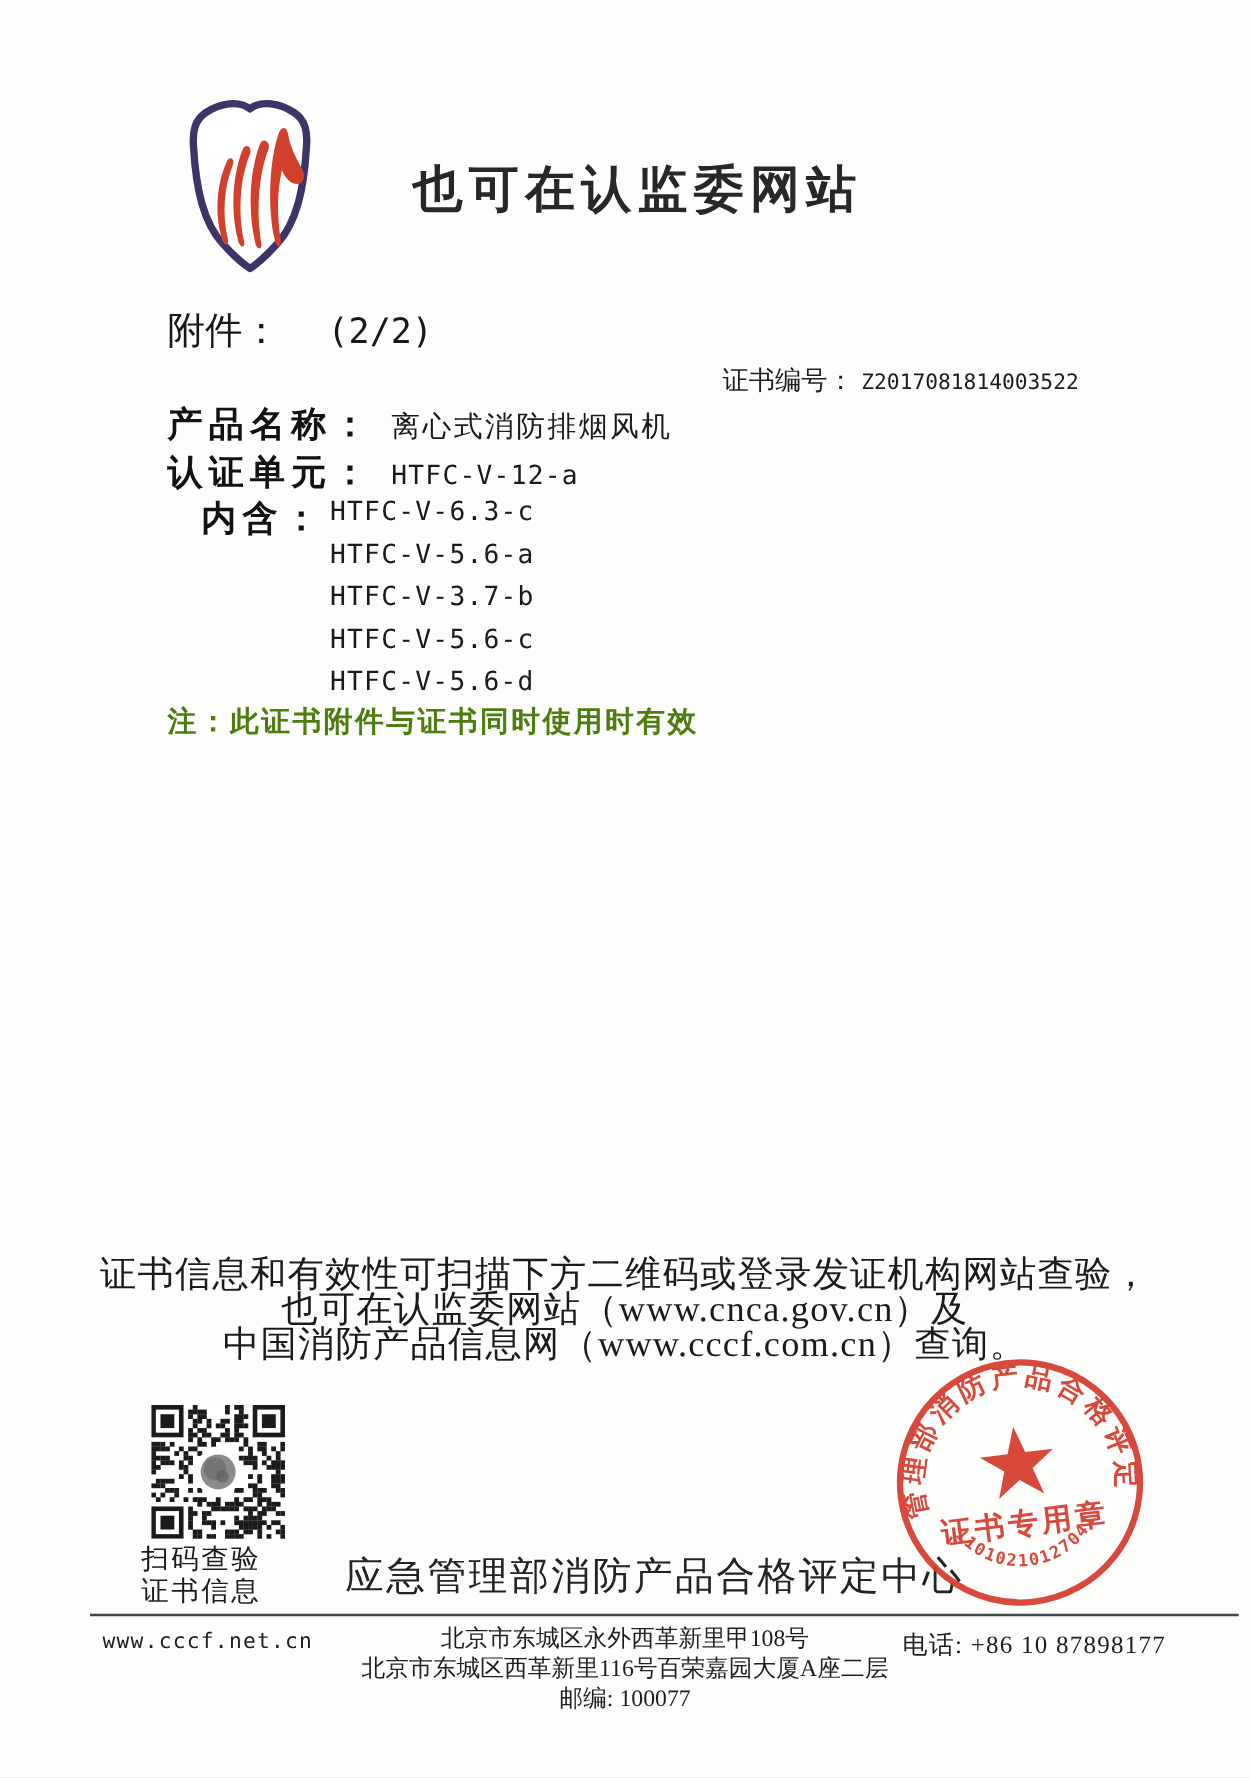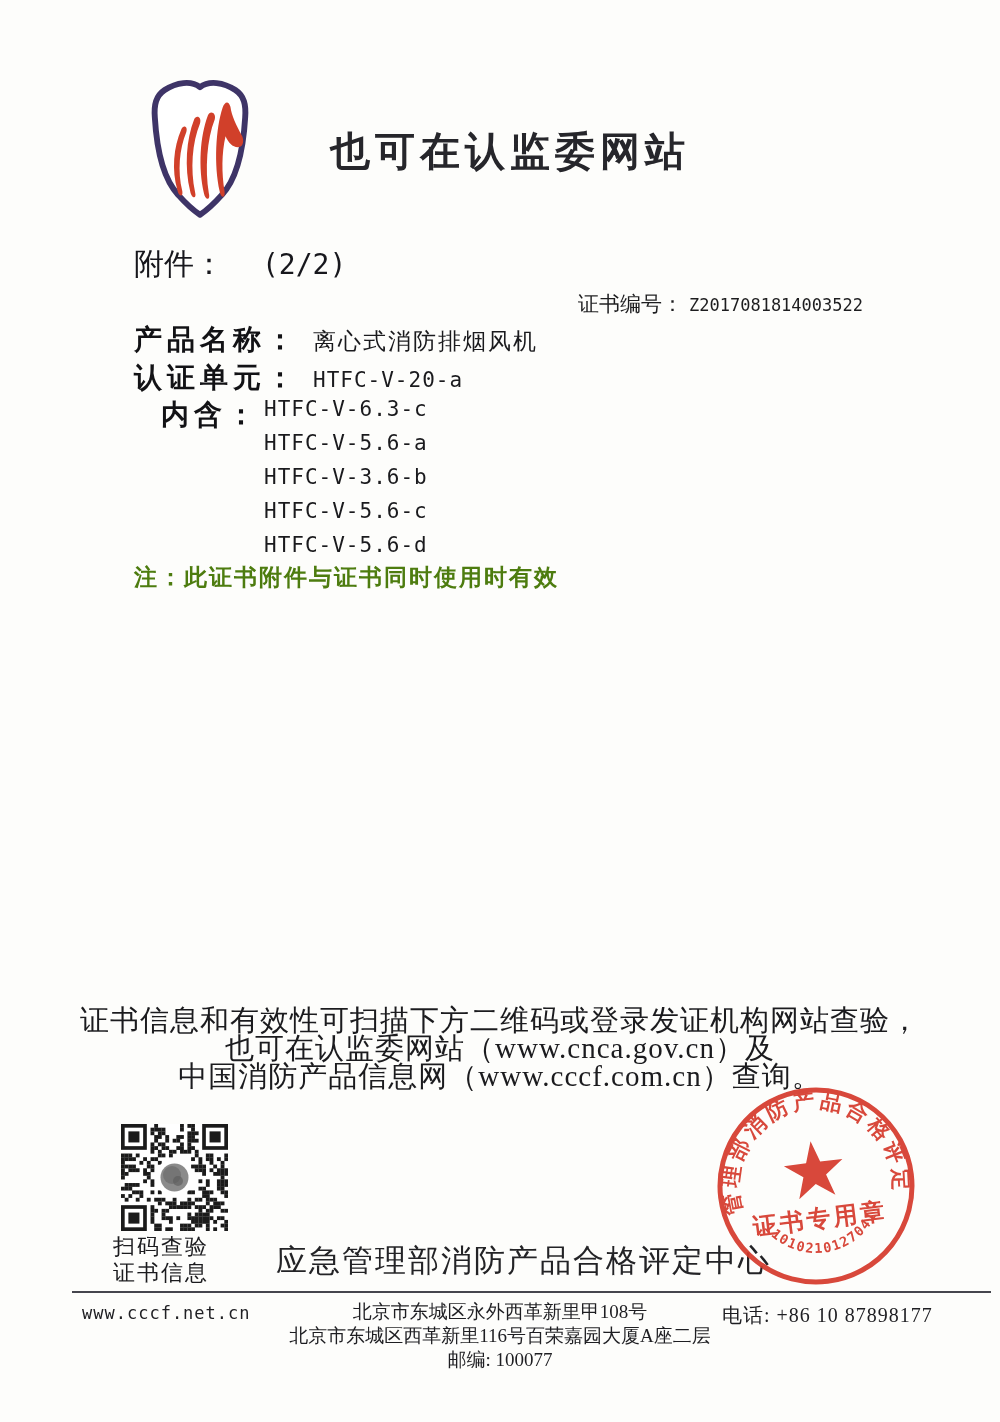--- a/index.html
+++ b/index.html
@@ -79,26 +79,26 @@
   </div>
 
   <div class="abs certno">
     <span>证书编号：</span><span class="val">Z2017081814003522</span>
   </div>
 
   <div class="abs row-product">
     <span class="flabel">产品名称：</span><span class="fvalue">离心式消防排烟风机</span>
   </div>
   <div class="abs row-unit">
-    <span class="flabel">认证单元：</span><span class="fvalue mono">HTFC-V-20-a</span>
+    <span class="flabel">认证单元：</span><span class="fvalue mono">HTFC-V-12-a</span>
   </div>
   <div class="abs row-contains-label flabel">内含：</div>
   <div class="abs ci0 fvalue mono">HTFC-V-6.3-c</div>
   <div class="abs ci1 fvalue mono">HTFC-V-5.6-a</div>
-  <div class="abs ci2 fvalue mono">HTFC-V-3.6-b</div>
+  <div class="abs ci2 fvalue mono">HTFC-V-3.7-b</div>
   <div class="abs ci3 fvalue mono">HTFC-V-5.6-c</div>
   <div class="abs ci4 fvalue mono">HTFC-V-5.6-d</div>
 
   <div class="abs note">注：此证书附件与证书同时使用时有效</div>
 
   <div class="abs verify">
     <div>证书信息和有效性可扫描下方二维码或登录发证机构网站查验，</div>
     <div>也可在认监委网站（www.cnca.gov.cn）及</div>
     <div>中国消防产品信息网（www.cccf.com.cn）查询。</div>
   </div>

